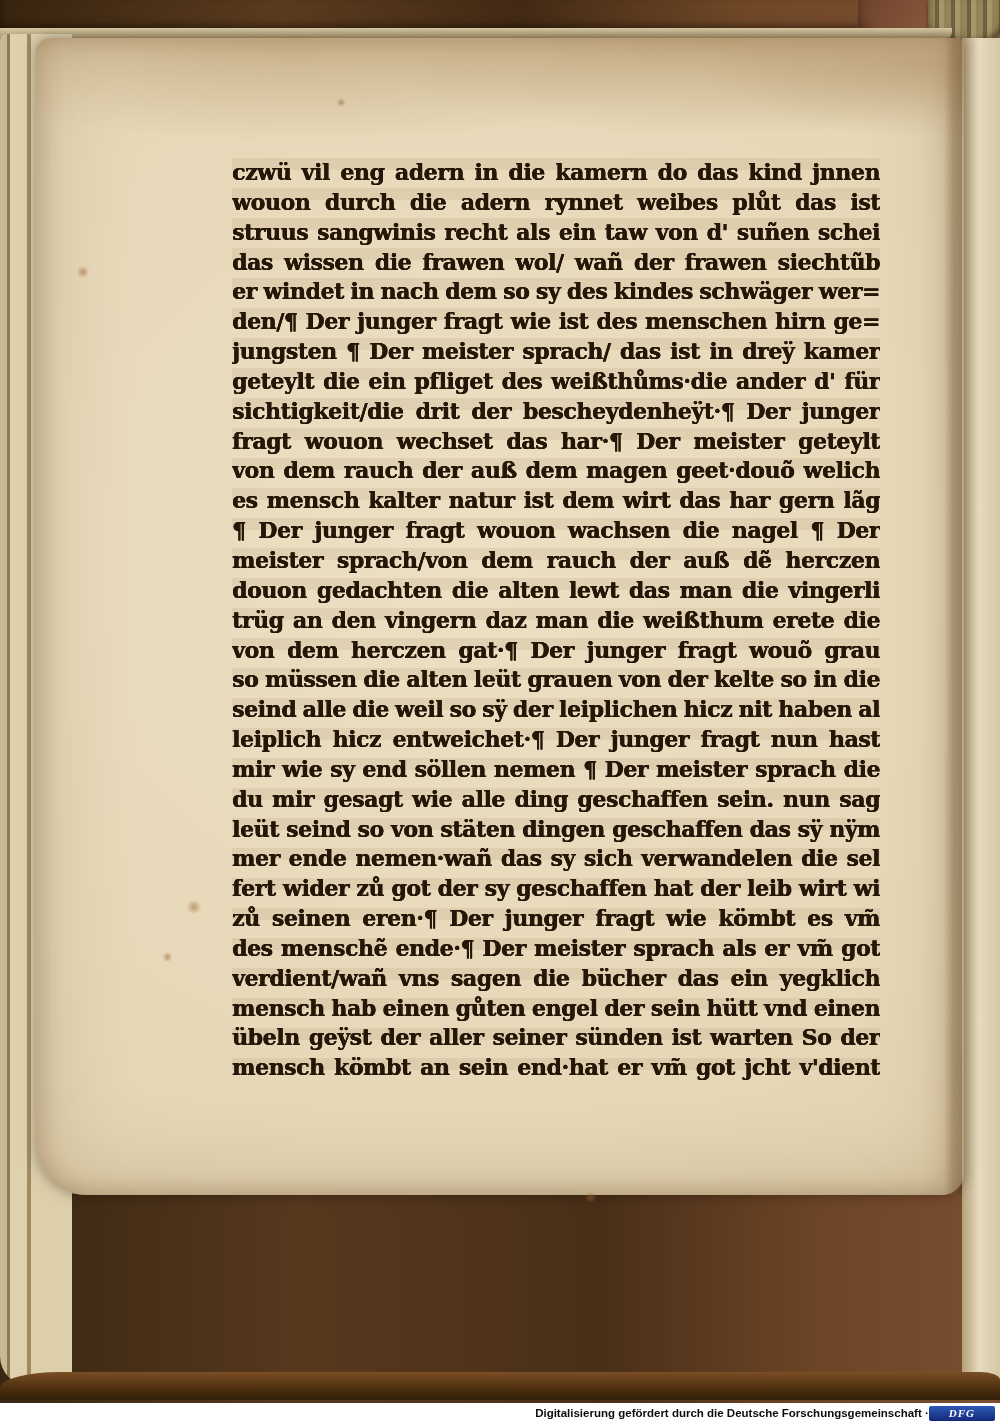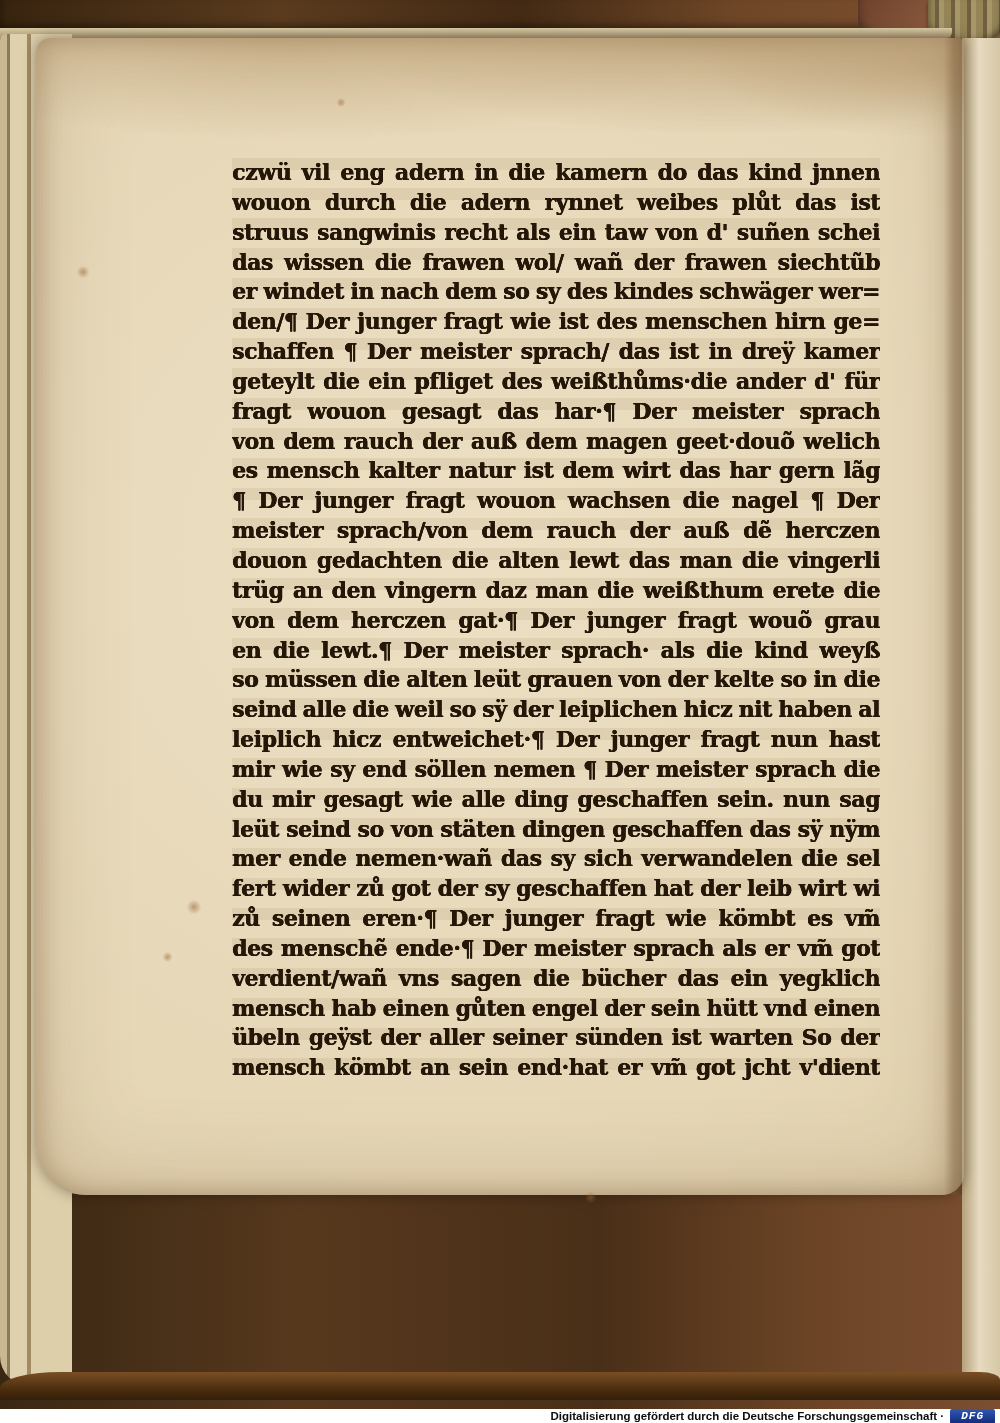--- a/index.html
+++ b/index.html
@@ -46,26 +46,26 @@
   .s3{left:126px;top:914px;width:11px;height:10px;}
   .s4{left:548px;top:1154px;width:13px;height:11px;}
   .s5{left:300px;top:60px;width:10px;height:9px;}
   .textblock{position:absolute;left:196px;top:120px;width:648px;
          background:repeating-linear-gradient(to bottom, rgba(130,100,60,.10) 0 12px, rgba(130,100,60,0) 12px 30px);}
   .line{height:29.85px;overflow:hidden;
          font-family:"DejaVu Serif",serif;font-weight:700;font-size:22px;line-height:29.5px;
          color:#241708;text-align:justify;text-align-last:justify;
          letter-spacing:-0.4px;word-spacing:-1px;
          text-shadow:0 0 .6px currentColor,.4px 0 0 currentColor;}
-  .footer{position:absolute;left:0;bottom:0;width:100%;height:14px;background:#ffffff;
-         display:flex;align-items:center;justify-content:flex-end;gap:6px;padding-right:5px;box-sizing:border-box;
+  .footer{position:absolute;left:0;bottom:0;width:100%;height:20px;background:#ffffff;
+         display:flex;align-items:center;justify-content:flex-end;gap:0;padding-right:5px;box-sizing:border-box;
          font-family:"Liberation Sans",sans-serif;font-weight:bold;font-size:11.5px;color:#0d0d0d;}
   .dfg{display:inline-block;background:linear-gradient(#2e59b5,#12297a);color:#fff;
-         font-family:Liberation Mono, monospace;font-style:italic;font-weight:bold;
-         font-size:11px;line-height:15px;height:15px;padding:0 11px;border-radius:2px;letter-spacing:1px;}
+         font-family:Liberation Serif, serif;font-style:italic;font-weight:bold;
+         font-size:11px;line-height:15px;height:15px;padding:0 20px;border-radius:2px;letter-spacing:1px;}
 </style>
 </head>
 <body>
 
 <div class="scene">
   <div class="binding-top"></div>
   <div class="leather-corner"></div>
   <div class="clasp"></div>
   <div class="top-edge"></div>
   <div class="page-edges-left"></div>
@@ -80,31 +80,31 @@
     <div class="spot s4"></div>
     <div class="spot s5"></div>
 
     <div class="textblock">
       <div class="line">czwü vil eng adern in die kamern do das kind jnnen</div>
       <div class="line">wouon durch die adern rynnet weibes plůt das ist men=</div>
       <div class="line">struus sangwinis recht als ein taw von d' suñen schei</div>
       <div class="line">das wissen die frawen wol/ wañ der frawen siechtũb</div>
       <div class="line">er windet in nach dem so sy des kindes schwäger wer=</div>
       <div class="line">den/¶ Der junger fragt wie ist des menschen hirn ge=</div>
-      <div class="line">schaffen ¶ Der meister sprach/ das ist in dreÿ kamer</div>
+      <div class="line">jungsten ¶ Der meister sprach/ das ist in dreÿ kamer</div>
       <div class="line">geteylt die ein pfliget des weißthůms·die ander d' für</div>
-      <div class="line">fragt wouon gesagt das har·¶ Der meister sprach</div>
+      <div class="line">sichtigkeit/die drit der bescheydenheÿt·¶ Der junger</div>
+      <div class="line">fragt wouon wechset das har·¶ Der meister geteylt</div>
       <div class="line">von dem rauch der auß dem magen geet·douõ welich</div>
       <div class="line">es mensch kalter natur ist dem wirt das har gern lãg</div>
       <div class="line">¶ Der junger fragt wouon wachsen die nagel ¶ Der</div>
       <div class="line">meister sprach/von dem rauch der auß dẽ herczen geet</div>
       <div class="line">douon gedachten die alten lewt das man die vingerli</div>
       <div class="line">trüg an den vingern daz man die weißthum erete die</div>
       <div class="line">von dem herczen gat·¶ Der junger fragt wouõ grau</div>
-      <div class="line">en die lewt.¶ Der meister sprach· als die kind weyß</div>
       <div class="line">so müssen die alten leüt grauen von der kelte so in die</div>
       <div class="line">seind alle die weil so sÿ der leiplichen hicz nit haben al</div>
       <div class="line">leiplich hicz entweichet·¶ Der junger fragt nun hast</div>
       <div class="line">mir wie sy end söllen nemen ¶ Der meister sprach die</div>
       <div class="line">du mir gesagt wie alle ding geschaffen sein. nun sag</div>
       <div class="line">leüt seind so von stäten dingen geschaffen das sÿ nÿm</div>
       <div class="line">mer ende nemen·wañ das sy sich verwandelen die sel</div>
       <div class="line">fert wider zů got der sy geschaffen hat der leib wirt wi</div>
       <div class="line">zů seinen eren·¶ Der junger fragt wie kömbt es vm̃</div>
       <div class="line">des menschẽ ende·¶ Der meister sprach als er vm̃ got</div>

